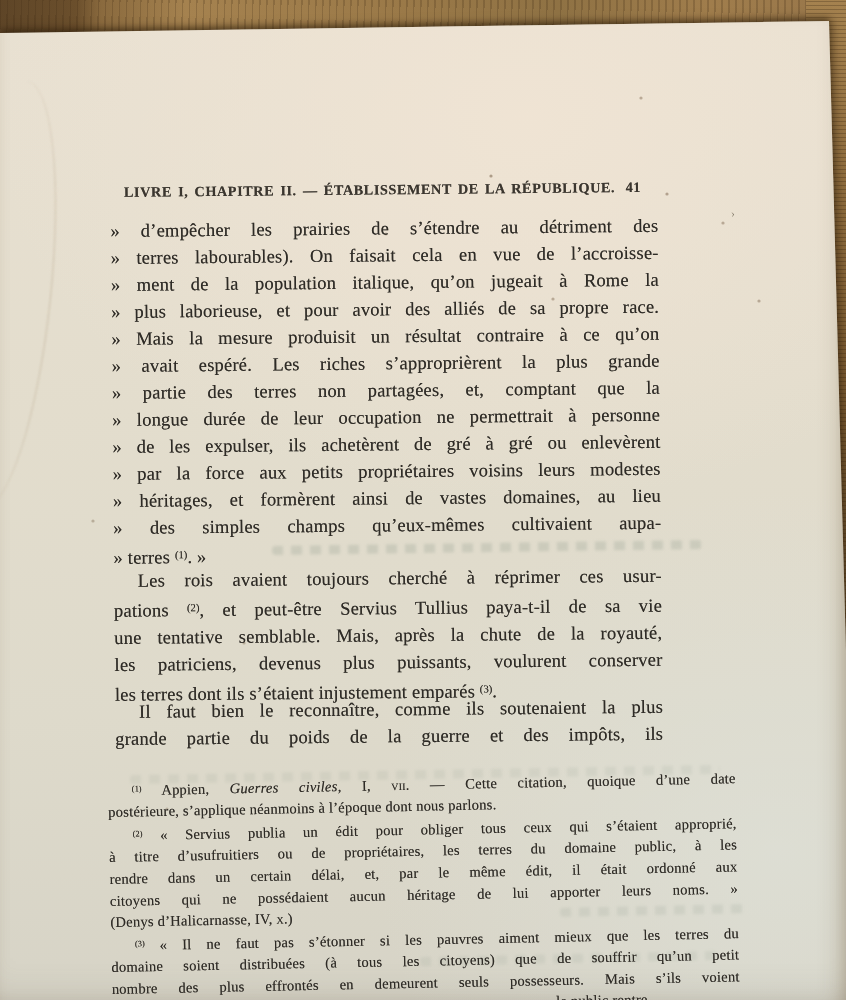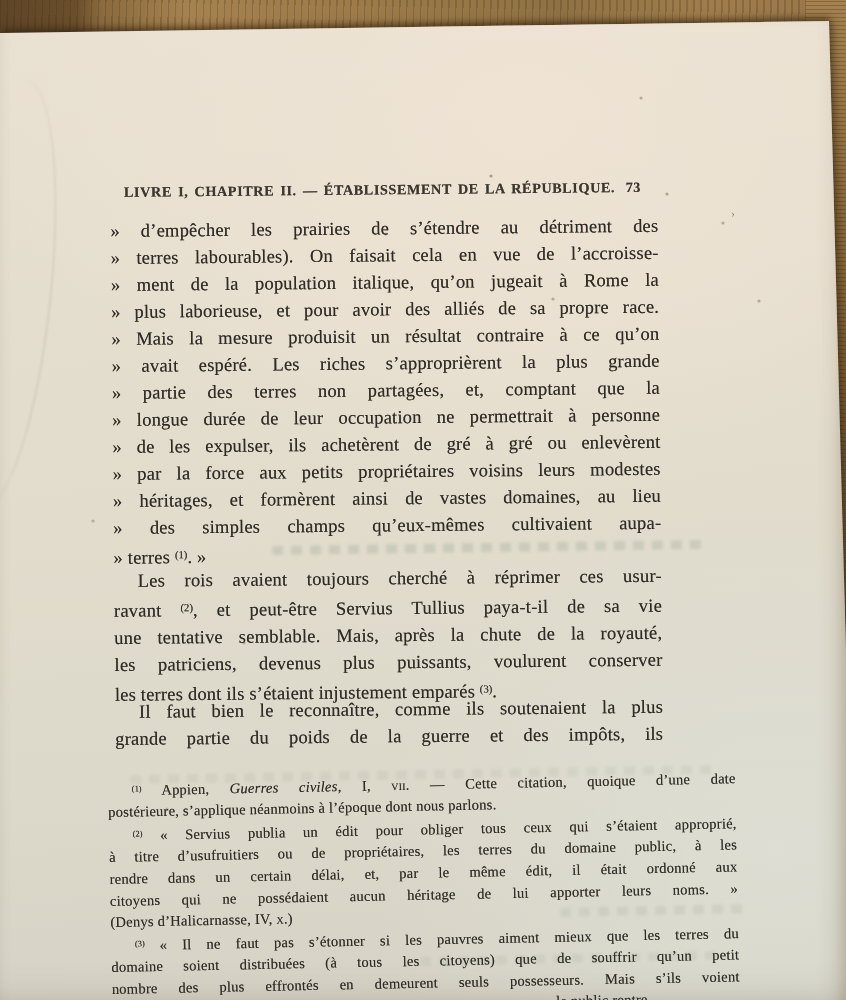--- a/index.html
+++ b/index.html
@@ -82,40 +82,40 @@
       <div class="specks"></div>
       <div class="ghost g1"></div>
       <div class="ghost g2"></div>
       <div class="ghost g3"></div>
       <div class="ghost g4"></div>
       <span class="stray">›</span>
 
       <div class="bodyblock">
         <div class="pagehead">
           <span>LIVRE I, CHAPITRE II. — ÉTABLISSEMENT DE LA RÉPUBLIQUE.</span>
-          <span>73</span>
+          <span>41</span>
         </div>
         <div class="para p1">
             <div class="tline"><span>» d’empêcher les prairies de s’étendre au détriment des</span></div>
             <div class="tline"><span>» terres labourables). On faisait cela en vue de l’accroisse-</span></div>
             <div class="tline"><span>» ment de la population italique, qu’on jugeait à Rome la</span></div>
             <div class="tline"><span>» plus laborieuse, et pour avoir des alliés de sa propre race.</span></div>
             <div class="tline"><span>» Mais la mesure produisit un résultat contraire à ce qu’on</span></div>
             <div class="tline"><span>» avait espéré. Les riches s’approprièrent la plus grande</span></div>
             <div class="tline"><span>» partie des terres non partagées, et, comptant que la</span></div>
             <div class="tline"><span>» longue durée de leur occupation ne permettrait à personne</span></div>
             <div class="tline"><span>» de les expulser, ils achetèrent de gré à gré ou enlevèrent</span></div>
             <div class="tline"><span>» par la force aux petits propriétaires voisins leurs modestes</span></div>
             <div class="tline"><span>» héritages, et formèrent ainsi de vastes domaines, au lieu</span></div>
             <div class="tline"><span>» des simples champs qu’eux-mêmes cultivaient aupa-</span></div>
             <div class="tline noj"><span>» terres </span><span class="sup">(1)</span><span>. »</span></div>
           </div>
         <div class="para p2">
             <div class="tline ind"><span>Les rois avaient toujours cherché à réprimer ces usur-</span></div>
-            <div class="tline"><span>ravant </span><span class="sup">(2)</span><span>, et peut-être Servius Tullius paya-t-il de sa vie</span></div>
+            <div class="tline"><span>pations </span><span class="sup">(2)</span><span>, et peut-être Servius Tullius paya-t-il de sa vie</span></div>
             <div class="tline"><span>une tentative semblable. Mais, après la chute de la royauté,</span></div>
             <div class="tline"><span>les patriciens, devenus plus puissants, voulurent conserver</span></div>
             <div class="tline noj"><span>les terres dont ils s’étaient injustement emparés </span><span class="sup">(3)</span><span>.</span></div>
           </div>
         <div class="para p3">
             <div class="tline ind"><span>Il faut bien le reconnaître, comme ils soutenaient la plus</span></div>
             <div class="tline"><span>grande partie du poids de la guerre et des impôts, ils</span></div>
           </div>
       </div>
 

